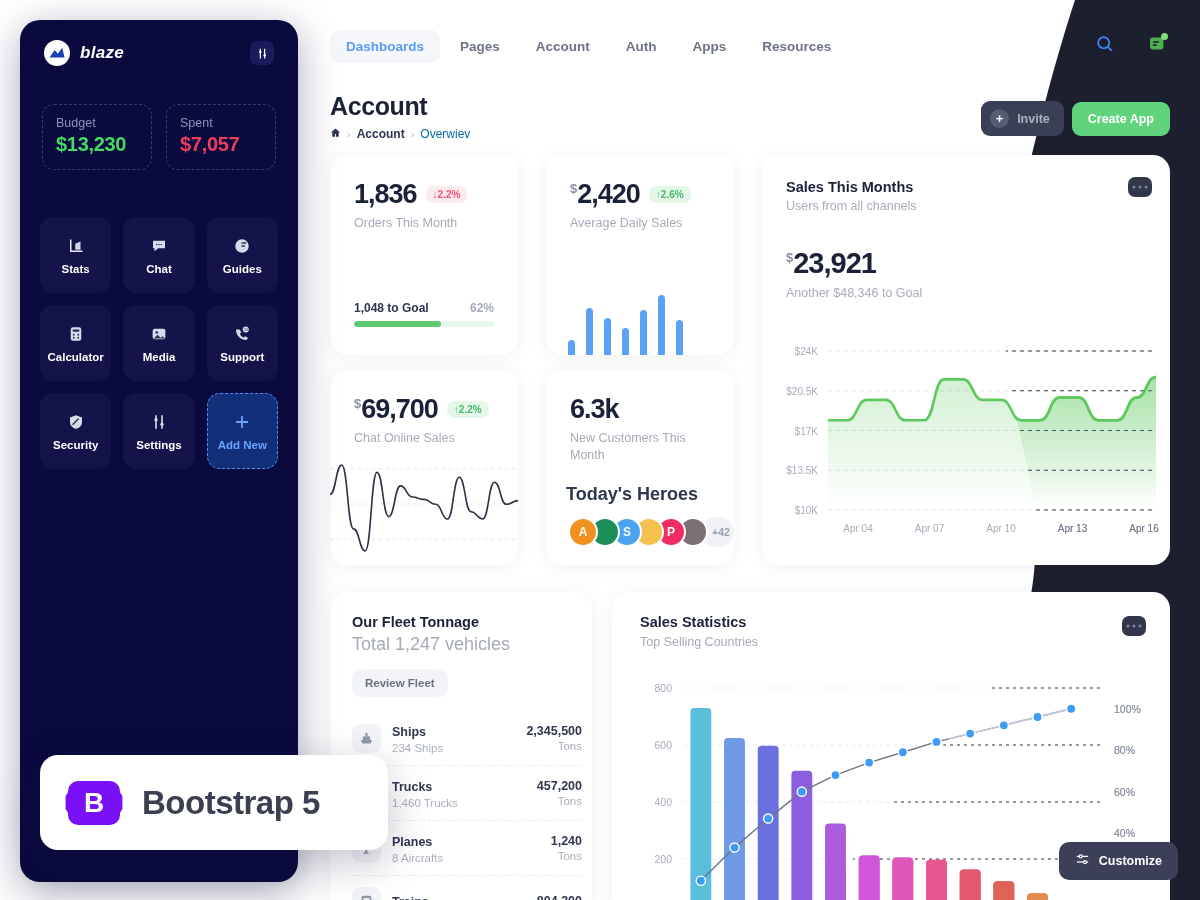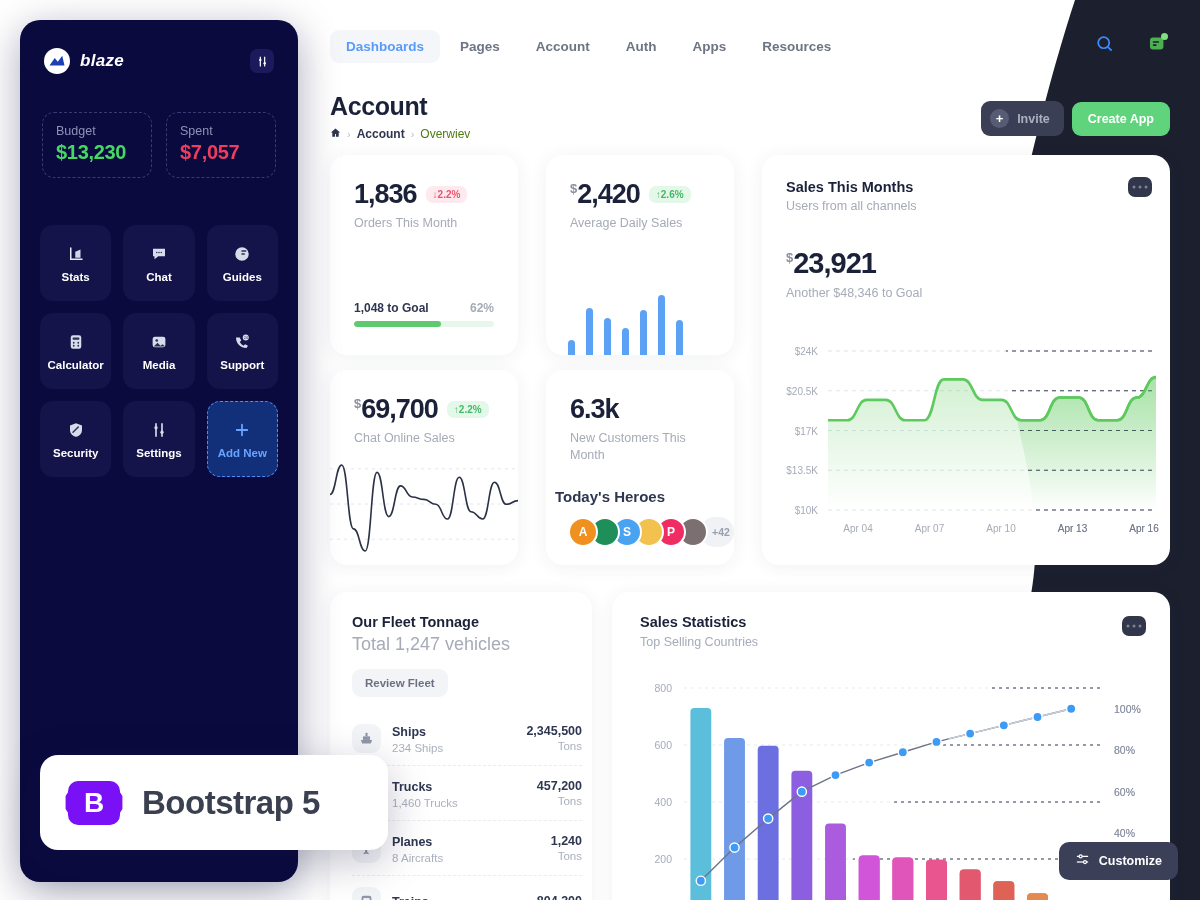--- a/index.html
+++ b/index.html
@@ -14,21 +14,21 @@
   
   .swoosh { position:absolute; inset:0; pointer-events:none; z-index:5; }
 
   
   .sidebar {
     position:absolute; left:20px; top:20px; width:278px; height:862px;
     background:#0a0a3f; border-radius:20px; z-index:20;
     box-shadow:0 10px 40px rgba(10,10,60,.35);
     overflow:hidden;
   }
-  .sb-top { display:flex; align-items:center; justify-content:space-between; padding:28px 24px 0 24px; }
+  .sb-top { display:flex; align-items:center; justify-content:space-between; padding:20px 24px 0 24px; }
   .brand { display:flex; align-items:center; gap:10px; }
   .brand-logo { width:26px; height:26px; border-radius:50%; background:#fff; display:flex; align-items:center; justify-content:center; }
   .brand-name { color:#fff; font-size:17px; font-weight:700; font-style:italic; letter-spacing:.3px; }
   .sb-gear { width:24px; height:24px; border-radius:7px; background:#1b1b5c; display:flex; align-items:center; justify-content:center; }
 
   .stat-pair { display:flex; gap:14px; padding:38px 22px 0 22px; }
   .stat-box {
     flex:1; border:1px dashed #3a3a72; border-radius:12px; padding:11px 13px 13px 13px;
   }
   .stat-label { color:#8f92b5; font-size:12.5px; margin-bottom:3px; }
@@ -50,21 +50,21 @@
   .topnav { position:absolute; left:330px; top:30px; display:flex; align-items:center; gap:4px; z-index:8; }
   .nav-pill { padding:9px 16px; border-radius:9px; font-size:13.5px; color:#6d7584; font-weight:600; }
   .nav-pill.active { background:#f4f6f9; color:#5b9bf8; }
 
   .top-icons { position:absolute; right:33px; top:34px; display:flex; gap:34px; align-items:center; z-index:8; }
 
   
   .page-title { position:absolute; left:330px; top:92px; font-size:25px; font-weight:700; color:#1b2138; letter-spacing:-.4px; z-index:6;}
   .crumbs { position:absolute; left:330px; top:127px; display:flex; align-items:center; gap:6px; font-size:12px; z-index:6;}
   .crumbs .c-link { color:#2e3650; font-weight:700; }
-  .crumbs .c-cur { color:#4d7c0f; }
+  .crumbs .c-cur { color:#0369a1; }
   .crumbs .sep { color:#b9bec9; font-size:11px; }
 
   .head-btns { position:absolute; right:30px; top:101px; display:flex; align-items:center; gap:8px; z-index:8; }
   .btn-invite { display:flex; align-items:center; gap:8px; background:#3a3f55; color:#aab0c0; font-size:12.5px; font-weight:600; padding:8px 14px 8px 9px; border-radius:9px; }
   .plus-circ { width:19px; height:19px; border-radius:50%; background:#565c74; color:#fff; font-size:13px; display:flex; align-items:center; justify-content:center; line-height:1; }
   .btn-create { background:#5fd47c; color:#fff; font-size:12.5px; font-weight:700; padding:10px 16px; border-radius:9px; }
 
   
   .card { position:absolute; background:#fff; border-radius:17px; box-shadow:0 2px 18px rgba(40,50,90,.07); z-index:6; }
 
@@ -86,21 +86,21 @@
 
   .goal-row { position:absolute; left:24px; right:24px; bottom:40px; display:flex; justify-content:space-between; align-items:baseline; }
   .goal-txt { font-size:12px; font-weight:700; color:#2e3650; }
   .goal-pct { font-size:12px; color:#a6abb8; font-weight:600; }
   .progress { position:absolute; left:24px; right:24px; bottom:28px; height:6px; border-radius:4px; background:#e8f7ec; overflow:hidden; }
   .progress > i { display:block; height:100%; border-radius:4px; background:#5fc96f; }
 
   .minibars { position:absolute; left:22px; bottom:0; right:16px; height:70px; display:flex; align-items:flex-end; gap:11px; }
   .minibars > i { width:7px; border-radius:4px 4px 0 0; background:#5ba2f5; display:block; }
 
-  .heroes-ttl { position:absolute; left:9px; bottom:60px; font-size:15px; font-weight:700; color:#2e3650; }
+  .heroes-ttl { position:absolute; left:20px; bottom:60px; font-size:18px; font-weight:700; color:#2e3650; }
   .heroes { position:absolute; left:22px; bottom:18px; display:flex; align-items:center; }
   .av { width:30px; height:30px; border-radius:50%; margin-right:-8px; border:2px solid #fff; display:flex; align-items:center; justify-content:center; color:#fff; font-size:12px; font-weight:700; overflow:hidden; }
   .av-more { width:34px; height:30px; border-radius:15px; background:#f1f2f5; color:#9aa0ae; font-size:10.5px; font-weight:700; display:flex; align-items:center; justify-content:center; padding-left:8px; }
 
   
   .c3-ttl { padding:24px 0 0 24px; font-size:14.5px; font-weight:700; color:#1b2138; }
   .c3-sub { padding:4px 0 0 24px; font-size:12.5px; color:#a6abb8; }
   .c3-big { padding:34px 0 0 24px; font-size:29px; font-weight:700; color:#1b2138; letter-spacing:-1px; }
   .c3-goal { padding:6px 0 0 24px; font-size:12.5px; color:#a6abb8; }
   .dots { position:absolute; right:18px; top:22px; width:24px; height:20px; border-radius:7px; background:#f2f3f6; display:flex; align-items:center; justify-content:center; gap:2.5px; }

